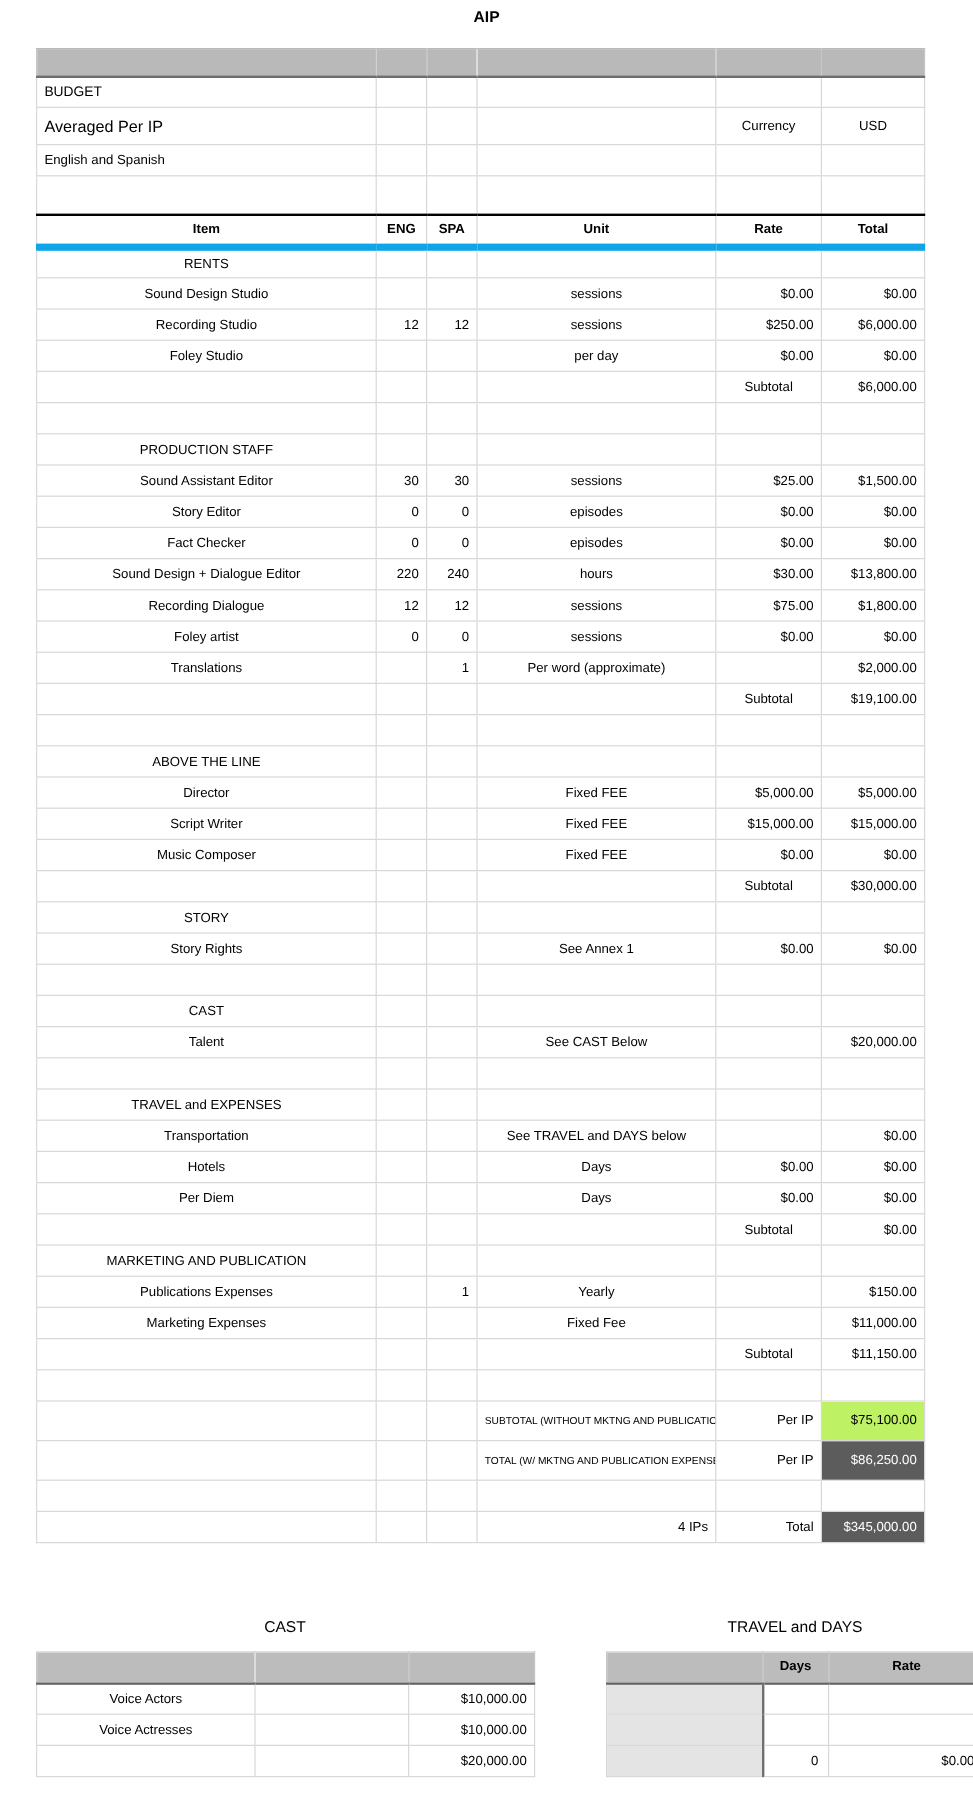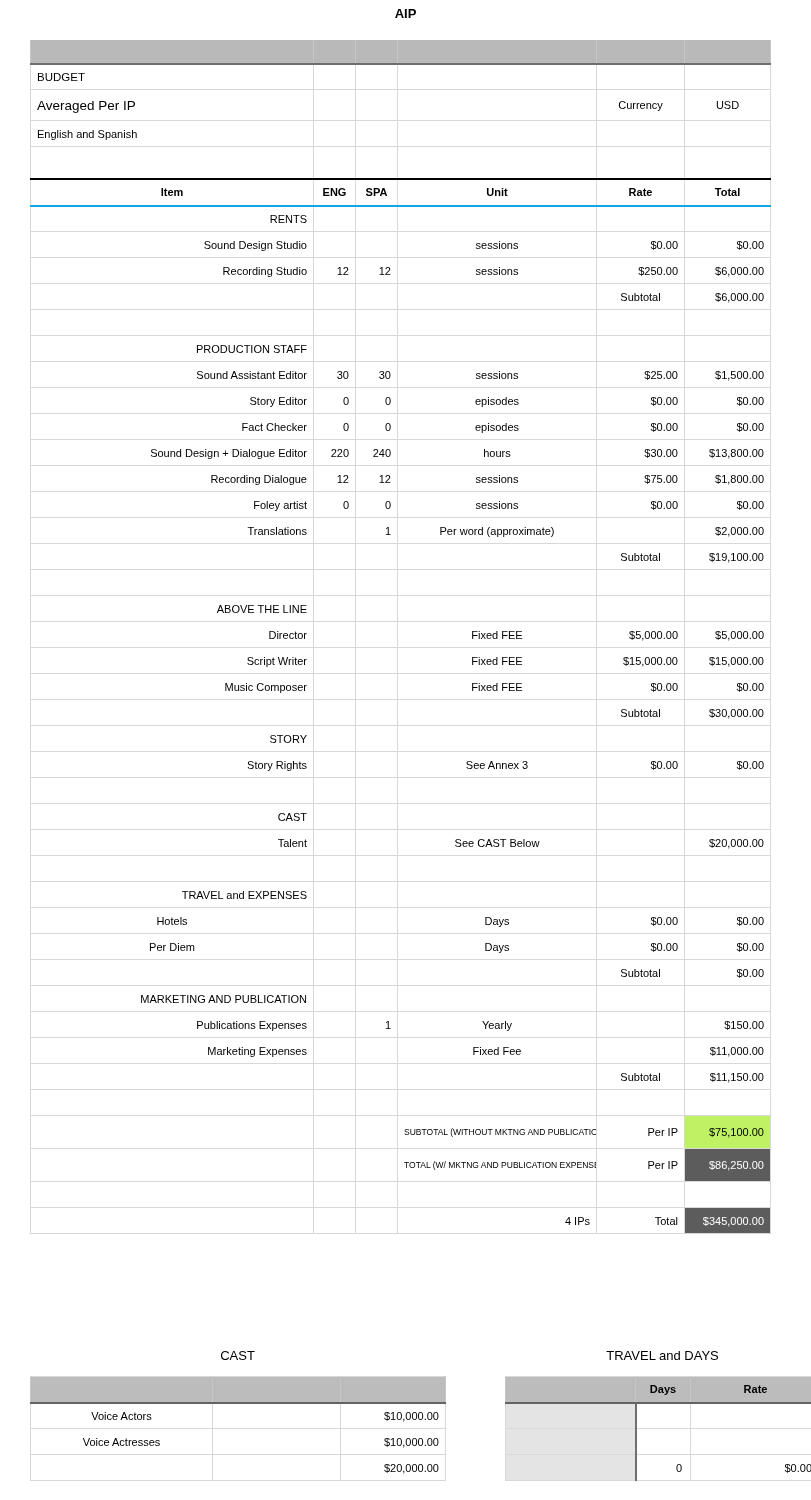--- a/index.html
+++ b/index.html
@@ -22,26 +22,26 @@
                border-top:1px solid #b9b9b9; border-bottom:2px solid #6e6e6e; height:23px; }
   tr.meta-budget td { height:26px; }
   .budget-label { font-weight:bold; font-size:11.5px; }
   tr.meta-avg td { height:31px; }
   .avg-label { font-weight:bold; font-size:13.5px; }
   td.boxed { border:2px solid #000; text-align:center; }
   tr.meta-lang td { height:26px; }
   tr.meta-blank td { height:32px; }
 
   tr.cols th { font-weight:bold; text-align:center; height:27px;
-               border-top:2px solid #000; border-bottom:2px solid #0ea5e9; }
+               border-top:2px solid #000; border-bottom:6px solid #0ea5e9; }
   th.bl { border-left:2px solid #000; }
   th.br { border-right:2px solid #000; }
   th.thin-r { border-right:1px solid #cfcfcf; }
 
-  td.col-item  { text-align:right;  padding-left:5px; }
+  td.col-item  { text-align:center;  padding-left:5px; }
   td.col-eng, td.col-spa { text-align:right; padding-right:8px; }
   td.col-unit  { text-align:center; }
   td.col-rate  { text-align:right; padding-right:6px; }
   td.col-total { text-align:right; padding-right:6px; }
 
   td.b   { font-weight:bold; }
   td.ctr { text-align:center; padding-right:6px; }
   td.r   { text-align:right; padding-right:5px; }
   td.sm  { font-size:8.5px; line-height:1.25; white-space:normal; font-weight:bold; }
   td.bg-light { background:#bef264; }
@@ -151,20 +151,28 @@
           </tr>
           <tr>
             <td class="col-item">Recording Studio</td>
             <td class="col-eng">12</td>
             <td class="col-spa">12</td>
             <td class="col-unit">sessions</td>
             <td class="col-rate">$250.00</td>
             <td class="col-total">$6,000.00</td>
           </tr>
           <tr>
+            <td class="col-item">Foley Studio</td>
+            <td class="col-eng"></td>
+            <td class="col-spa"></td>
+            <td class="col-unit">per day</td>
+            <td class="col-rate">$0.00</td>
+            <td class="col-total">$0.00</td>
+          </tr>
+          <tr>
             <td class="col-item"></td>
             <td class="col-eng"></td>
             <td class="col-spa"></td>
             <td class="col-unit"></td>
             <td class="col-rate ctr">Subtotal</td>
             <td class="col-total b">$6,000.00</td>
           </tr>
           <tr>
             <td class="col-item"></td>
             <td class="col-eng"></td>
@@ -298,21 +306,21 @@
             <td class="col-eng"></td>
             <td class="col-spa"></td>
             <td class="col-unit"></td>
             <td class="col-rate"></td>
             <td class="col-total"></td>
           </tr>
           <tr>
             <td class="col-item">Story Rights</td>
             <td class="col-eng"></td>
             <td class="col-spa"></td>
-            <td class="col-unit">See Annex 3</td>
+            <td class="col-unit">See Annex 1</td>
             <td class="col-rate">$0.00</td>
             <td class="col-total b">$0.00</td>
           </tr>
           <tr>
             <td class="col-item"></td>
             <td class="col-eng"></td>
             <td class="col-spa"></td>
             <td class="col-unit"></td>
             <td class="col-rate"></td>
             <td class="col-total"></td>
@@ -341,20 +349,28 @@
             <td class="col-rate"></td>
             <td class="col-total"></td>
           </tr>
           <tr>
             <td class="col-item b">TRAVEL and EXPENSES</td>
             <td class="col-eng"></td>
             <td class="col-spa"></td>
             <td class="col-unit"></td>
             <td class="col-rate"></td>
             <td class="col-total"></td>
+          </tr>
+          <tr>
+            <td class="col-item ctr">Transportation</td>
+            <td class="col-eng"></td>
+            <td class="col-spa"></td>
+            <td class="col-unit">See TRAVEL and DAYS below</td>
+            <td class="col-rate"></td>
+            <td class="col-total">$0.00</td>
           </tr>
           <tr>
             <td class="col-item ctr">Hotels</td>
             <td class="col-eng"></td>
             <td class="col-spa"></td>
             <td class="col-unit">Days</td>
             <td class="col-rate">$0.00</td>
             <td class="col-total">$0.00</td>
           </tr>
           <tr>

